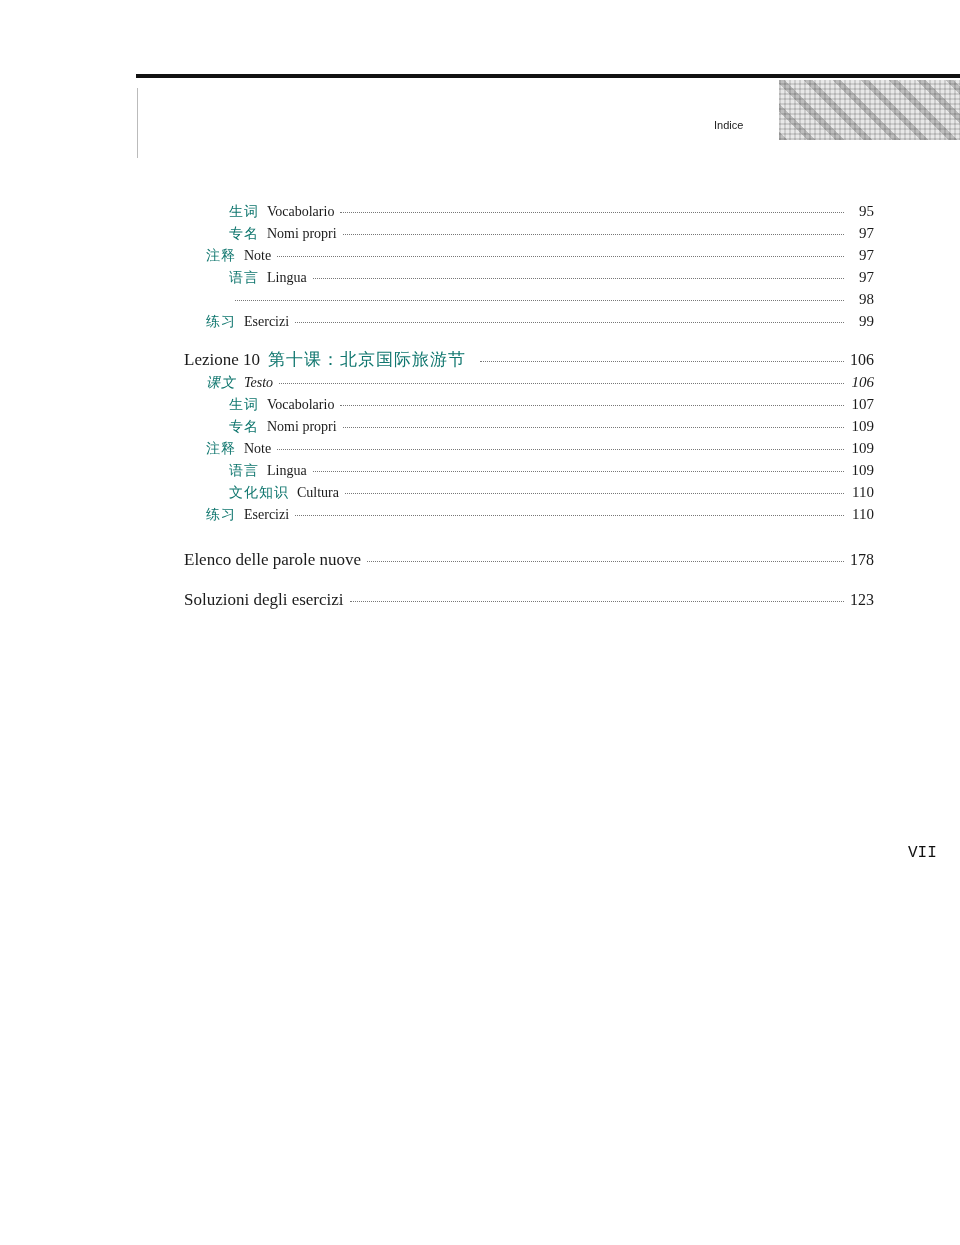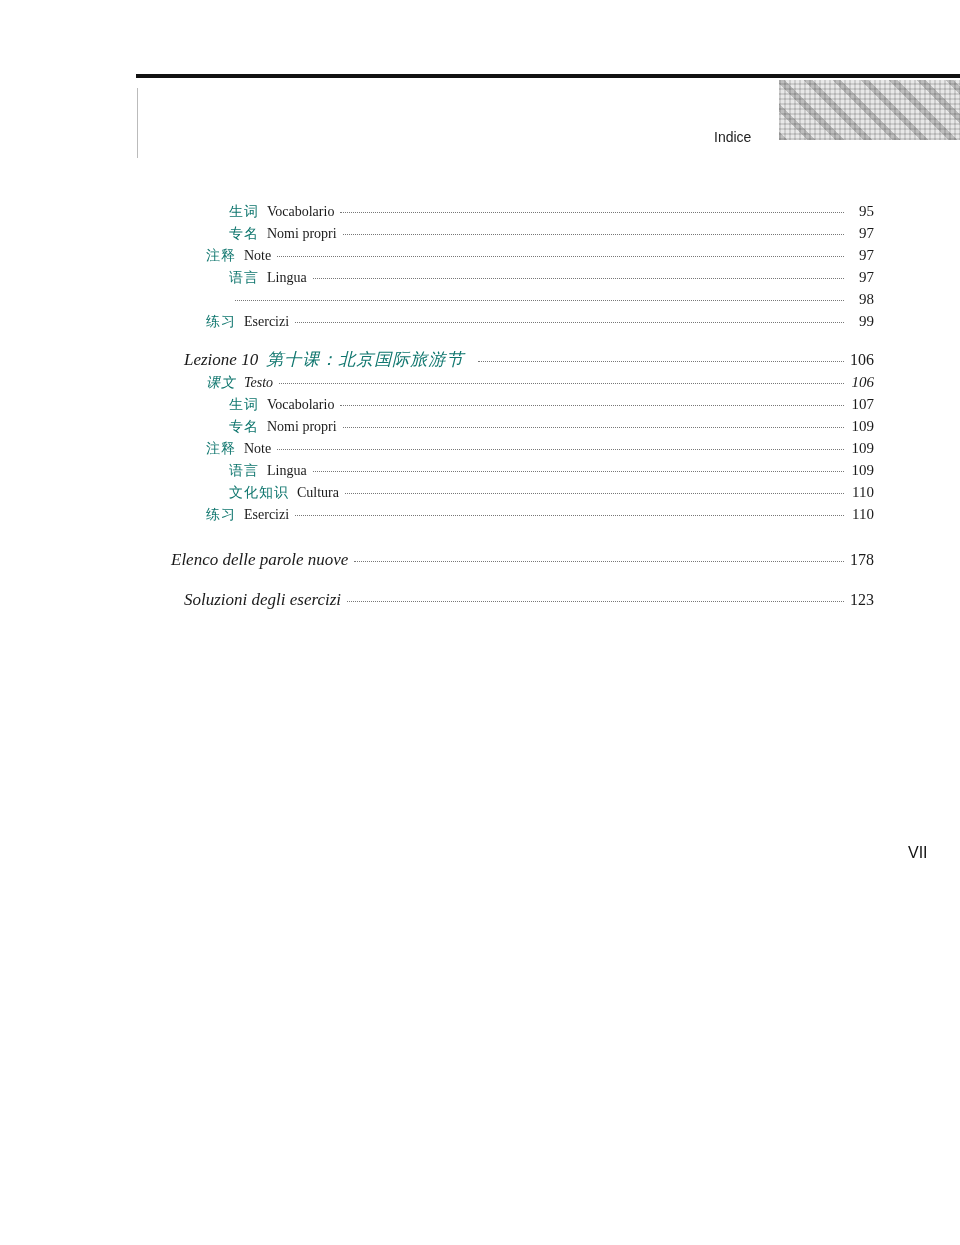--- a/index.html
+++ b/index.html
@@ -5,44 +5,44 @@
     html, body { margin: 0; padding: 0; }
     body {
       width: 960px; height: 1245px; background: #ffffff; position: relative; overflow: hidden;
       font-family: "Liberation Serif", "DejaVu Serif", serif; color: #1a1a1a;
     }
     .header-rule {
       position: absolute; left: 136px; top: 74px; width: 824px; height: 4px; background: #111;
     }
     .header-title {
       position: absolute; left: 714px; top: 119px; font-family: "Liberation Sans", "DejaVu Sans", sans-serif;
-      font-size: 14px; color: #222; margin-top: 10px;
+      font-size: 11px; color: #222;
     }
     .pattern {
       position: absolute; left: 779px; top: 80px; width: 181px; height: 60px;
       background-color: #e8e8e8;
       background-image:
         repeating-linear-gradient(0deg, rgba(0,0,0,0.12) 0 2px, transparent 2px 5px),
         repeating-linear-gradient(90deg, rgba(0,0,0,0.12) 0 2px, transparent 2px 5px),
         repeating-linear-gradient(45deg, rgba(0,0,0,0.18) 0 6px, transparent 6px 20px);
     }
     .toc { position: absolute; left: 0; top: 0; width: 960px; }
     .row {
       position: absolute; display: flex; align-items: baseline; right: 86px; white-space: nowrap;
     }
     .row .label { font-size: 14px; }
     .row .cn { letter-spacing: 1px; margin-right: 8px; color: #0f766e; }
     .row .leader {
       flex: 1; border-bottom: 1px dotted #777; margin: 0 6px; transform: translateY(-3px); min-width: 20px;
     }
     .row .page { font-size: 15px; text-align: right; min-width: 24px; margin-top: 9px; }
     .row.lvl0 .label, .row.lvl0 .page { font-size: 16px; }
-    .row.lvl0 .label { font-size: 17px; font-style: italic; }
+    .row.lvl0 .label { font-size: 17px; }
     .page-number {
-      position: absolute; left: 908px; top: 844px; font-family: Liberation Sans, sans-serif;
+      position: absolute; left: 908px; top: 844px; font-family: Liberation Mono, monospace;
       font-size: 16px; color: #111;
     }
     .scan-mark { position: absolute; width: 1px; background: #bbb; }
   </style>
 </head>
 <body>
 
 <div class="header-rule"></div>
 <div class="pattern"></div>
 <div class="header-title">Indice</div>
@@ -112,21 +112,21 @@
     <div class="row lvl2" style="left: 229px; top: 475px;">
       <span class="label"><span class="cn">文化知识</span><span class="it">Cultura</span></span>
       <span class="leader"></span>
       <span class="page">110</span>
     </div>
     <div class="row lvl1" style="left: 206px; top: 497px;">
       <span class="label"><span class="cn">练习</span><span class="it">Esercizi</span></span>
       <span class="leader"></span>
       <span class="page">110</span>
     </div>
-    <div class="row lvl0" style="left: 171px; top: 542px;">
+    <div class="row lvl0" style="left: 184px; top: 542px;">
       <span class="label"><span class="it">Elenco delle parole nuove</span></span>
       <span class="leader"></span>
       <span class="page">178</span>
     </div>
     <div class="row lvl0" style="left: 184px; top: 582px;">
       <span class="label"><span class="it">Soluzioni degli esercizi</span></span>
       <span class="leader"></span>
       <span class="page">123</span>
     </div>
   </div>

